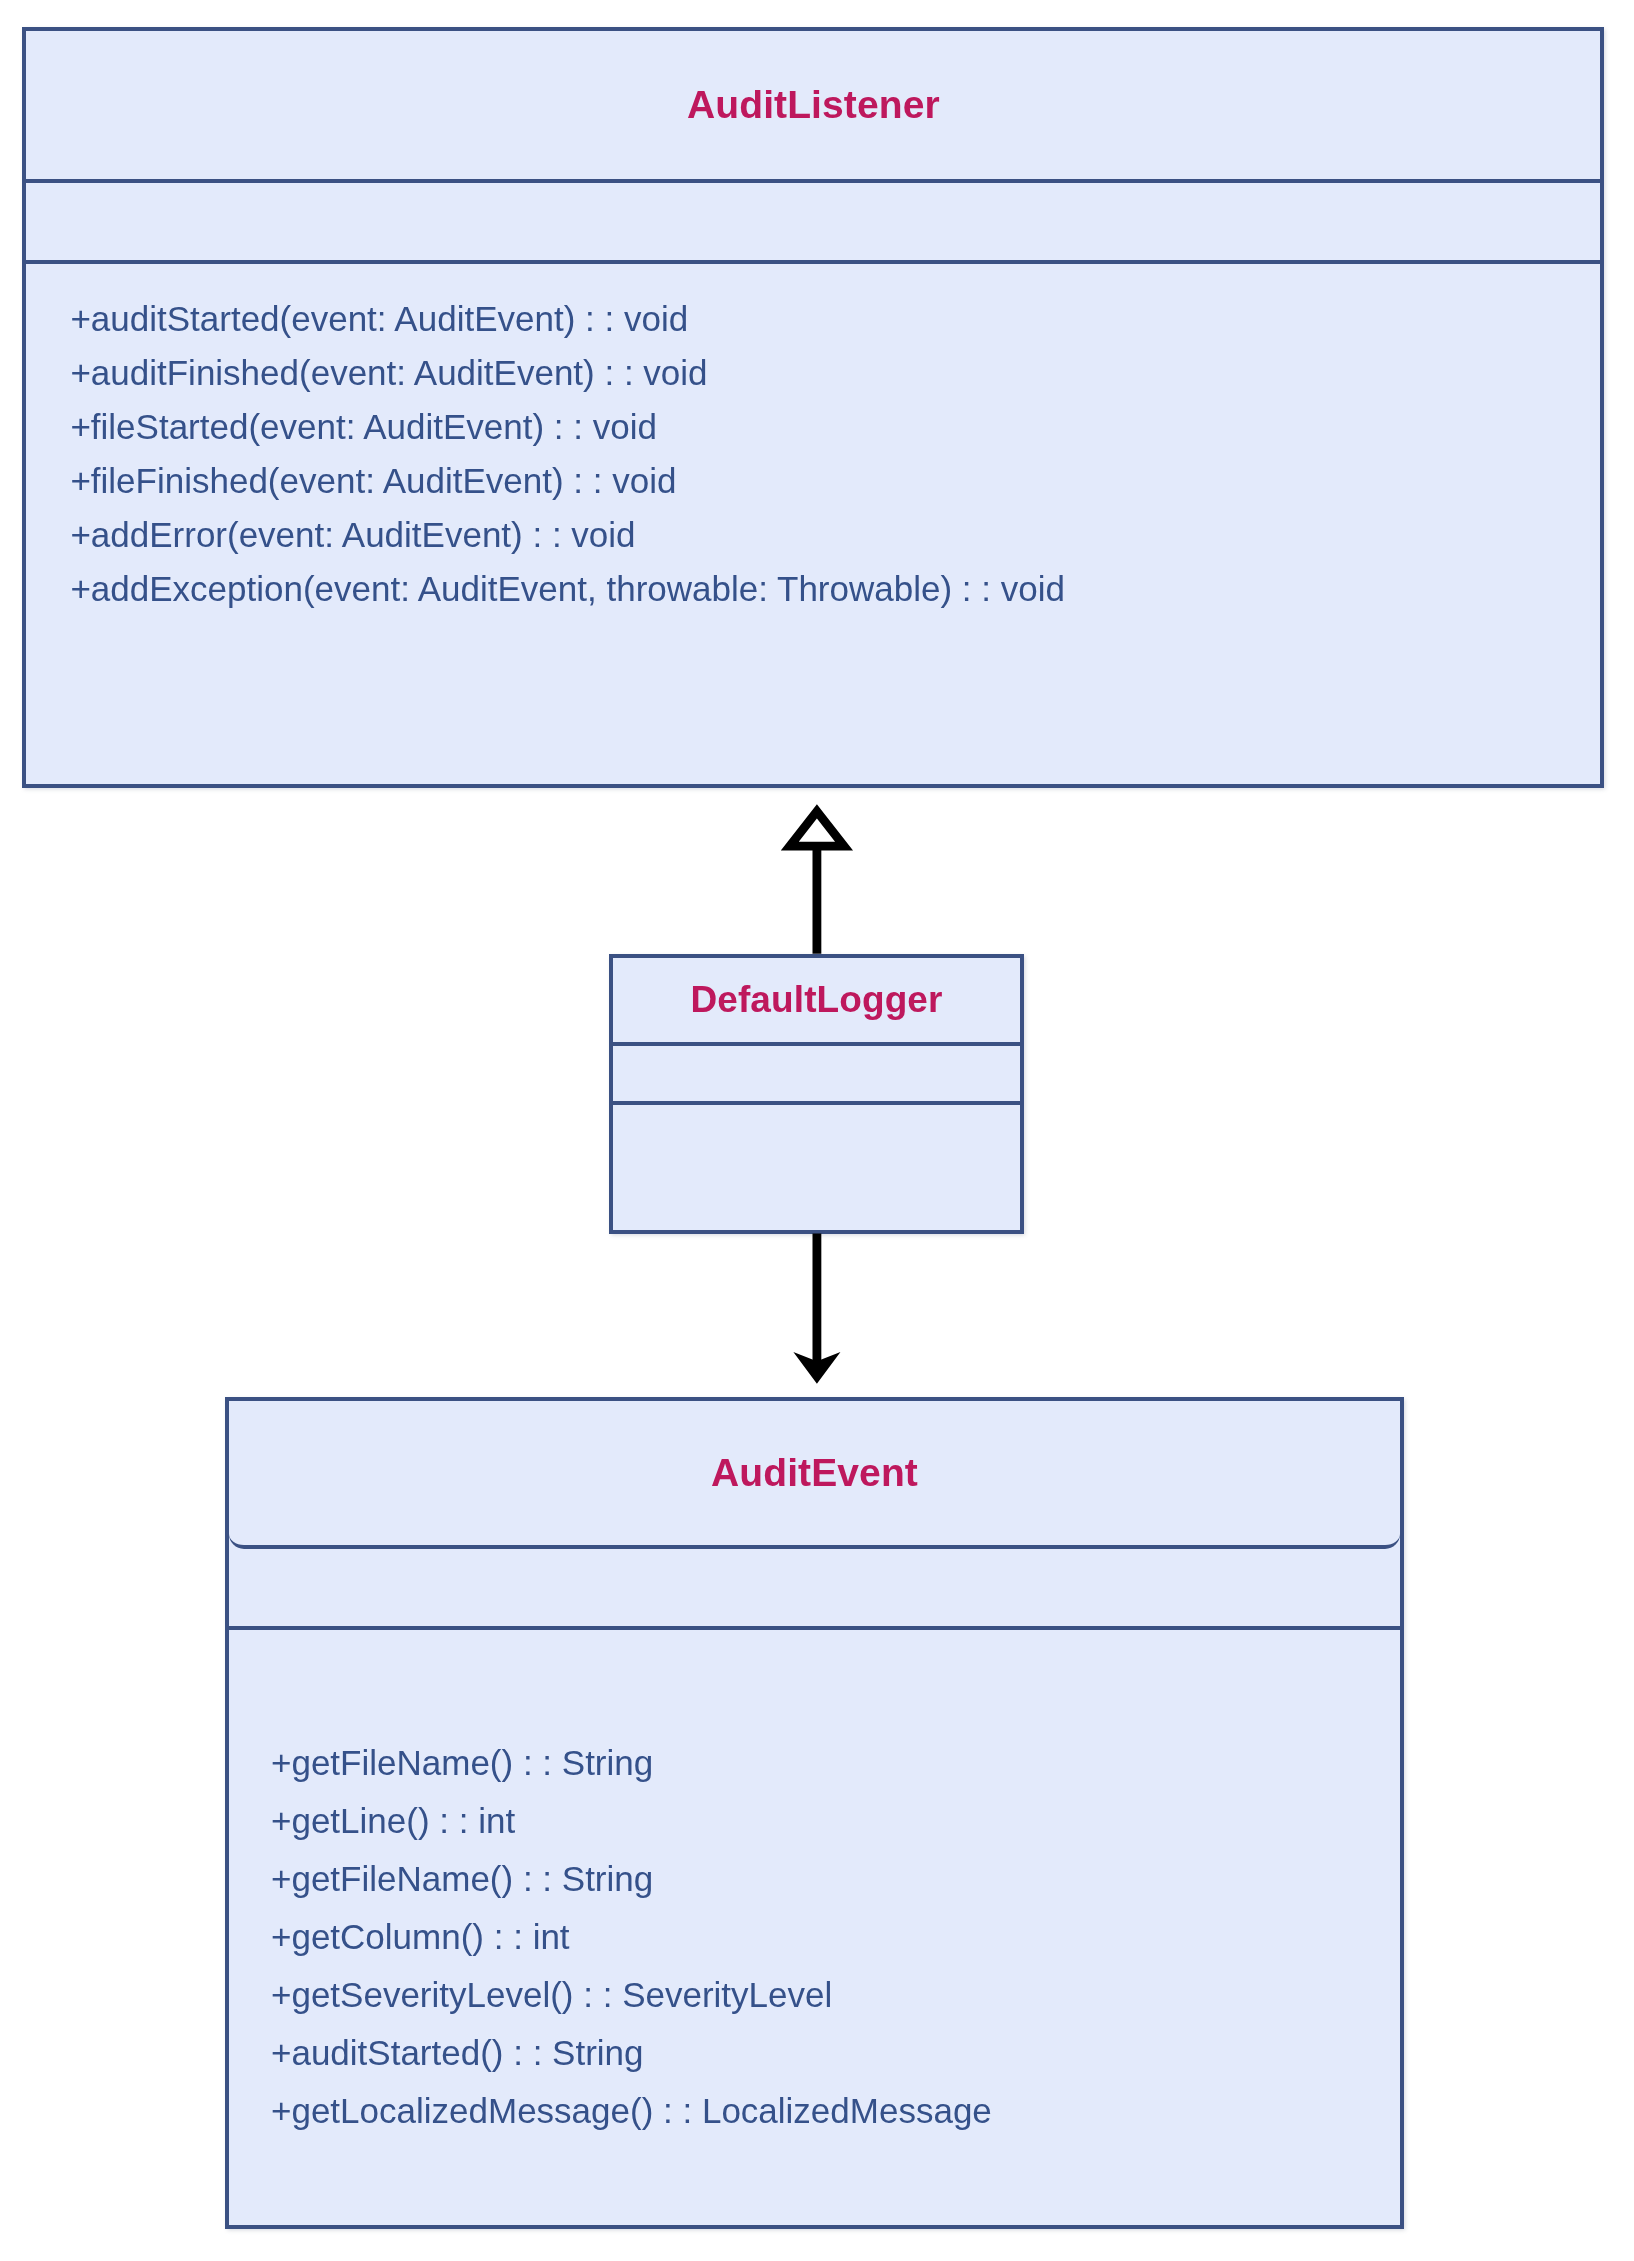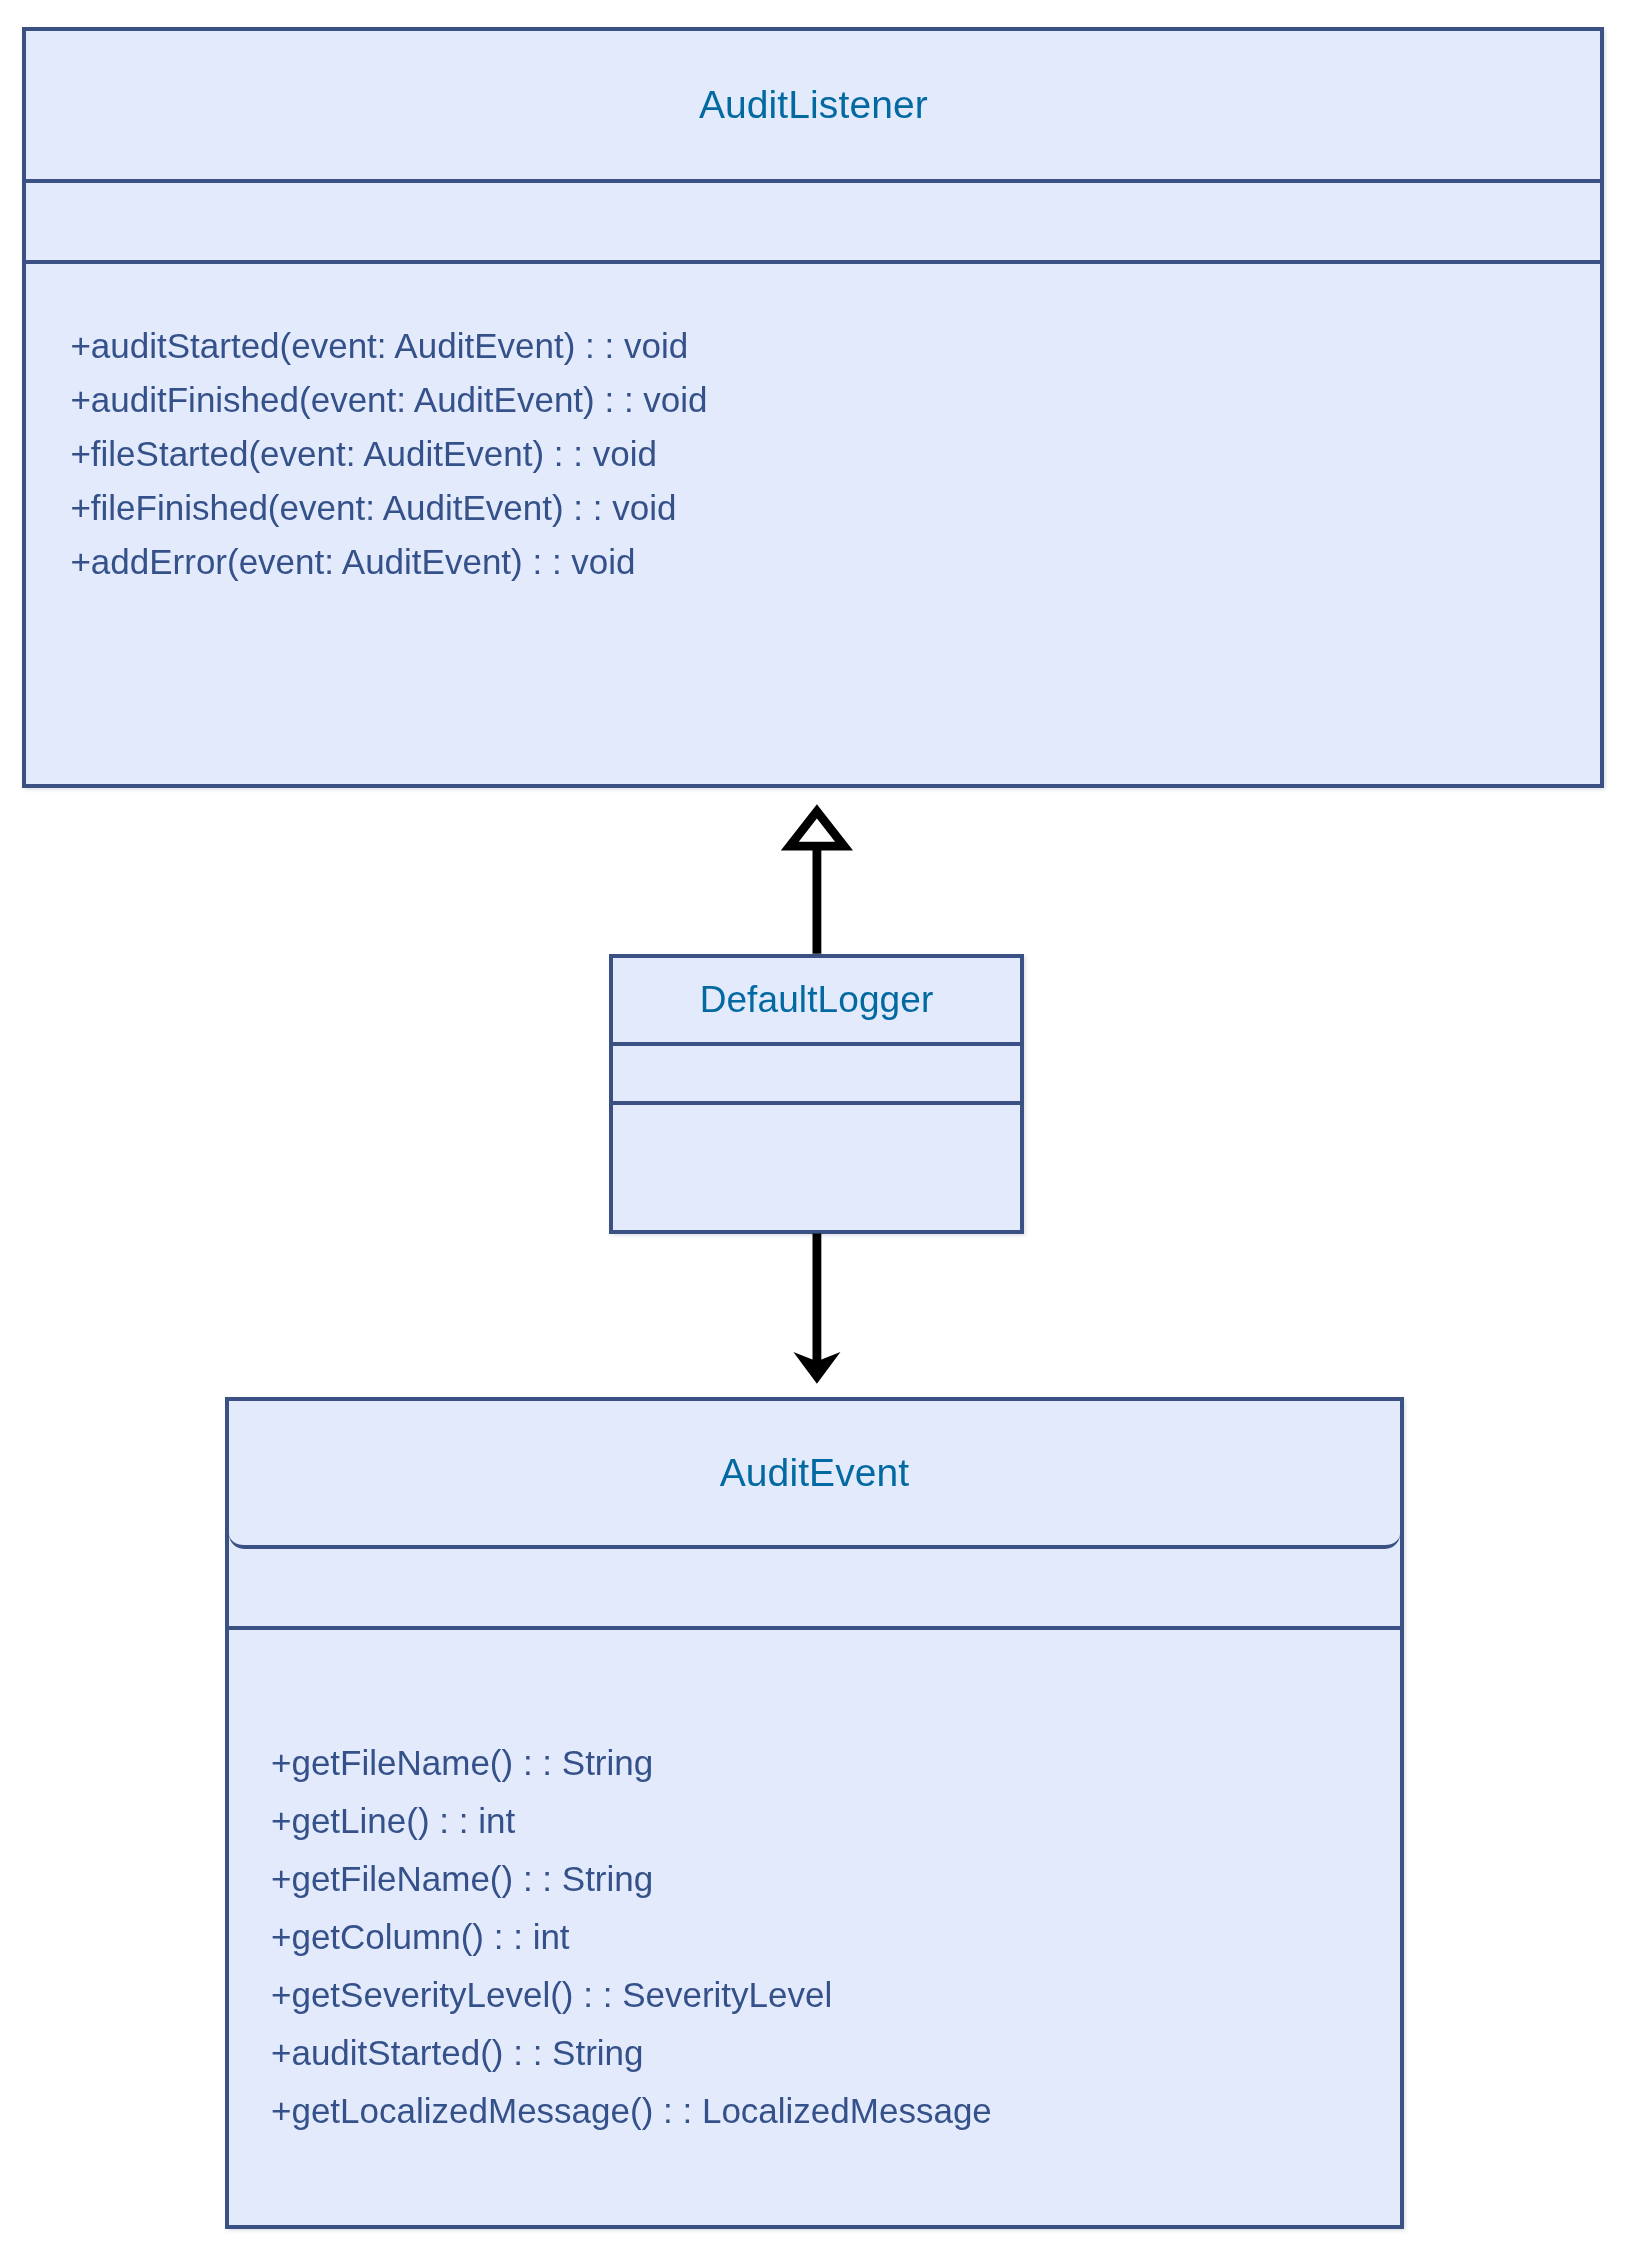--- a/index.html
+++ b/index.html
@@ -38,22 +38,22 @@
     position: relative;
   }
   .compartment.divided {
     border-bottom: 4.1px solid #3b5183;
   }
 
   .class-title {
     display: flex;
     align-items: center;
     justify-content: center;
-    font-weight: normal;
-    color: #0369a1;
+    font-weight: bold;
+    color: #be185d;
     letter-spacing: 0.1px;
   }
 
   .member-list {
     display: flex;
     flex-direction: column;
     justify-content: center;
   }
   .member {
     color: #35518a;
@@ -112,20 +112,21 @@
 
   <div class="uml-class" id="audit-listener">
     <div class="compartment divided class-title c-title">AuditListener</div>
     <div class="compartment divided c-attrs"></div>
     <div class="compartment member-list c-methods">
       <div class="member">+auditStarted(event: AuditEvent) : : void</div>
       <div class="member">+auditFinished(event: AuditEvent) : : void</div>
       <div class="member">+fileStarted(event: AuditEvent) : : void</div>
       <div class="member">+fileFinished(event: AuditEvent) : : void</div>
       <div class="member">+addError(event: AuditEvent) : : void</div>
+      <div class="member">+addException(event: AuditEvent, throwable: Throwable) : : void</div>
     </div>
   </div>
 
   <div class="uml-class" id="default-logger">
     <div class="compartment divided class-title c-title">DefaultLogger</div>
     <div class="compartment divided c-attrs"></div>
     <div class="compartment member-list c-methods"></div>
   </div>
 
   <div class="uml-class" id="audit-event">

